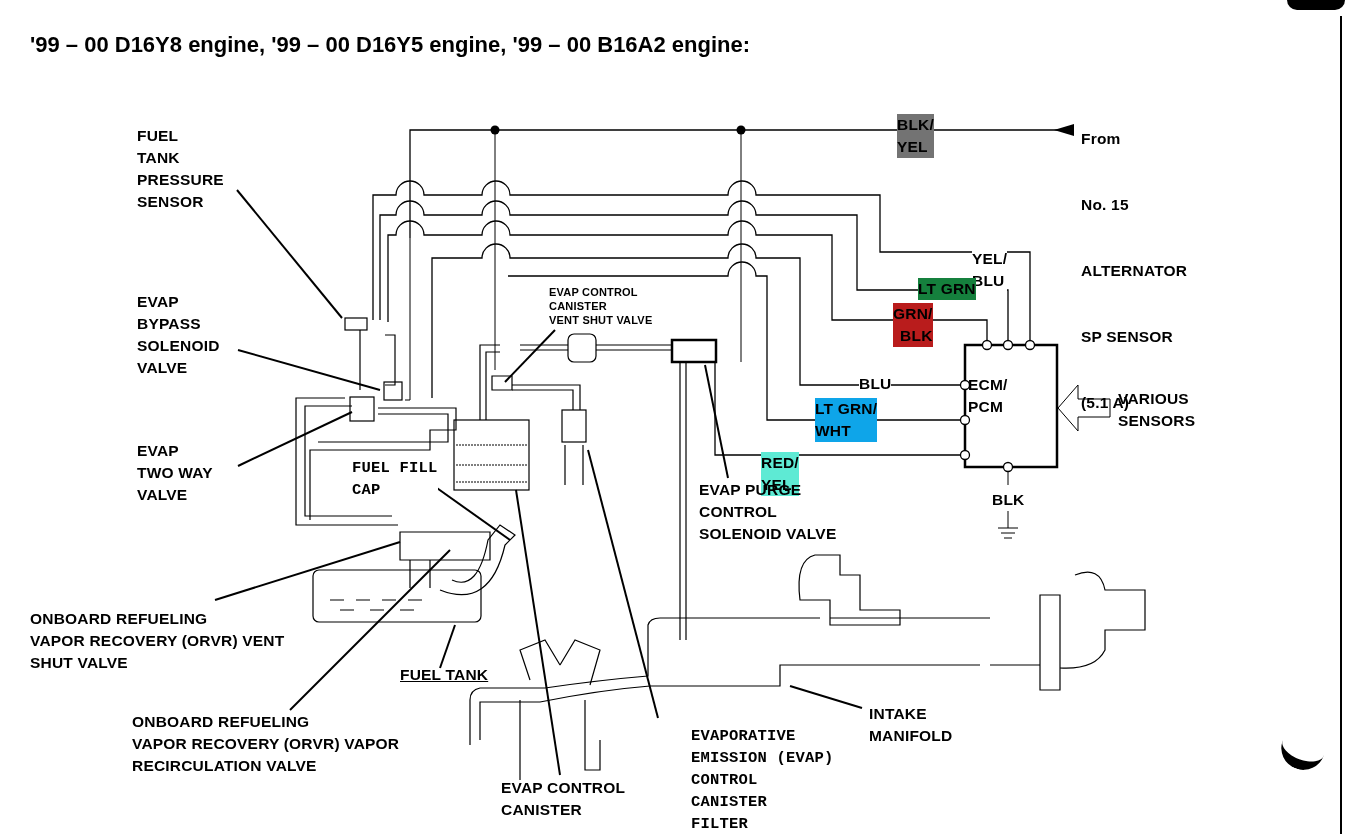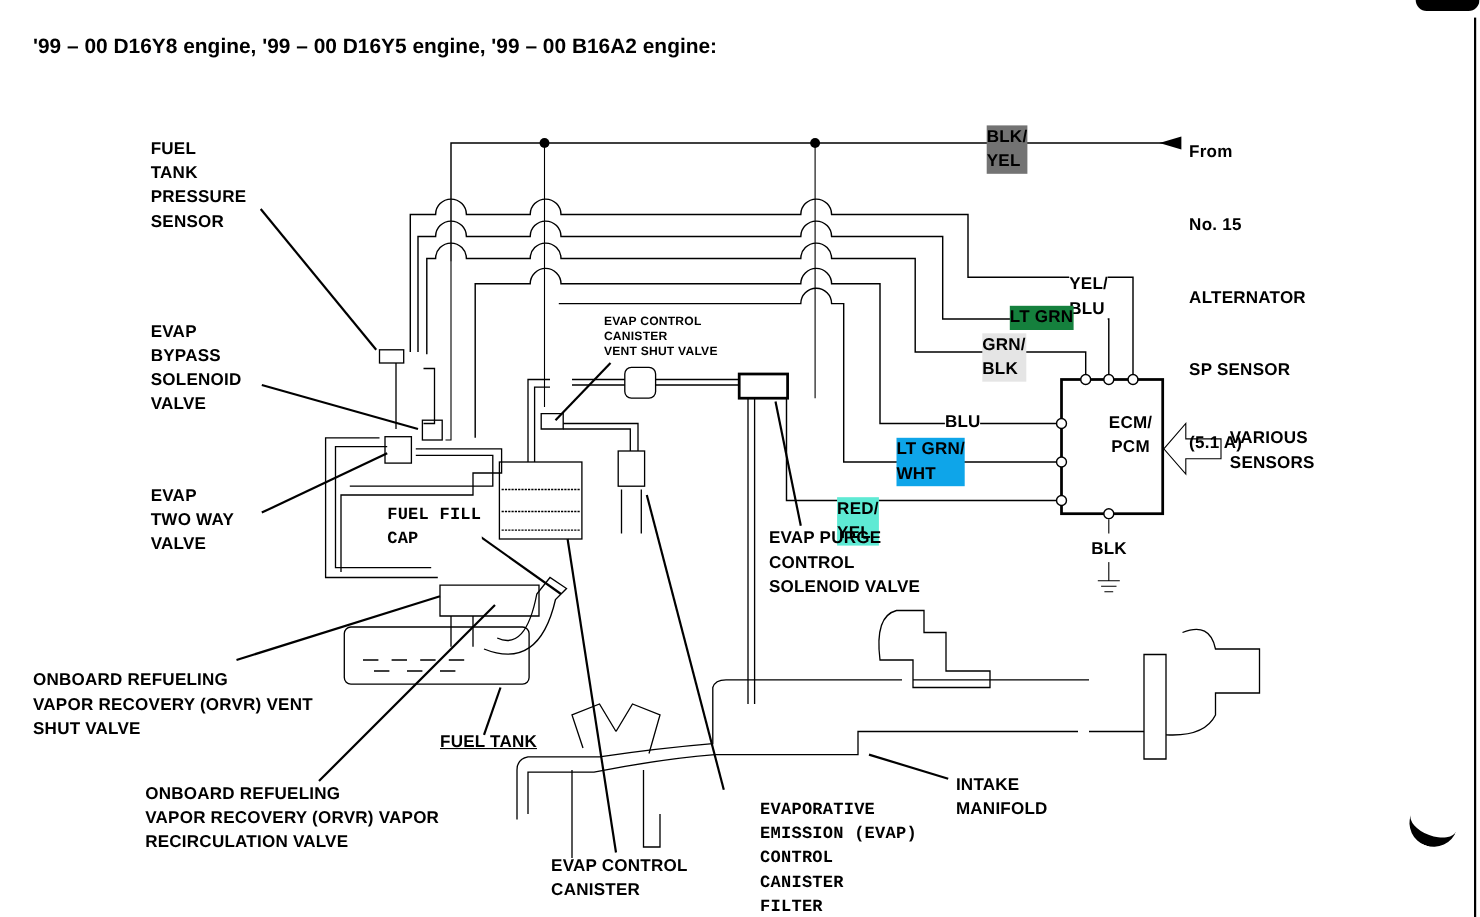--- a/index.html
+++ b/index.html
@@ -2,21 +2,21 @@
 <html><head>
 <meta charset="utf-8">
 <style>
   html, body { margin: 0; padding: 0; background: #ffffff; }
   body { width: 1345px; height: 834px; position: relative; overflow: hidden;
          font-family: "Liberation Sans", sans-serif; color: #000; }
   #diagram { position: absolute; left: 0; top: 0; width: 1345px; height: 834px; }
   .lbl { position: absolute; font-family: "Liberation Sans", sans-serif; font-weight: bold;
          font-size: 15.5px; line-height: 22px; white-space: pre; color: #000; letter-spacing: 0.2px; }
   .lbl.small { font-size: 11px; line-height: 14px; }
-  .title { position: absolute; left: 30px; top: 32px; font-weight: bold; font-size: 19px; white-space: pre; }
+  .title { position: absolute; left: 30px; top: 32px; font-weight: bold; font-size: 22px; white-space: pre; }
   .wire { stroke: #000; stroke-width: 1.3; fill: none; }
   .thin { stroke: #000; stroke-width: 1; fill: none; }
   .pipe { stroke: #000; stroke-width: 1.2; fill: none; }
   .leader { stroke: #000; stroke-width: 2; fill: none; }
   .box { stroke: #000; stroke-width: 2.5; fill: #fff; }
 </style>
 </head>
 <body>
 
 <div class="title">'99 – 00 D16Y8 engine, '99 – 00 D16Y5 engine, '99 – 00 B16A2 engine:</div>
@@ -110,29 +110,29 @@
   <div>ALTERNATOR</div>
   <div>SP SENSOR</div>
   <div>(5.1 A)</div>
 </div>
 <div class="lbl" style="left:897px;top:114px;background:#737373;">BLK/
 YEL</div>
 
 <div class="lbl" style="left:972px;top:232px;background:#fff;margin-top:16px;">YEL/
 BLU</div>
 <div class="lbl" style="left:918px;top:278px;background:#15803d;">LT GRN</div>
-<div class="lbl" style="left:893px;top:303px;background:#e5e5e5;">GRN/
+<div class="lbl" style="left:893px;top:303px;background:#b91c1c;text-align:right;">GRN/
 BLK</div>
 <div class="lbl" style="left:859px;top:373px;background:#fff;">BLU</div>
 <div class="lbl" style="left:815px;top:398px;background:#0ea5e9;">LT GRN/
 WHT</div>
 <div class="lbl" style="left:761px;top:452px;background:#5eead4;">RED/
 YEL</div>
 
-<div class="lbl" style="left:1008px;top:374px;text-align:center;">ECM/
+<div class="lbl" style="left:968px;top:374px;">ECM/
 PCM</div>
 <div class="lbl" style="left:1118px;top:388px;">VARIOUS
 SENSORS</div>
 <div class="lbl" style="left:992px;top:489px;background:#fff;">BLK</div>
 
 <div class="lbl" style="left:137px;top:125px;">FUEL
 TANK
 PRESSURE
 SENSOR</div>
 <div class="lbl" style="left:137px;top:291px;">EVAP

